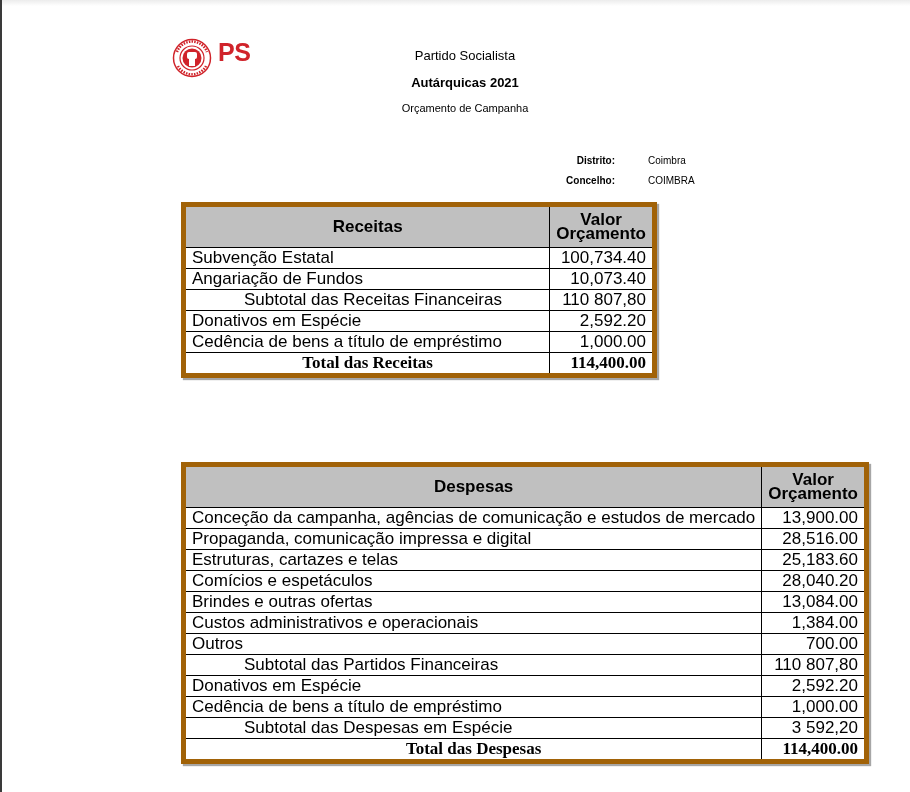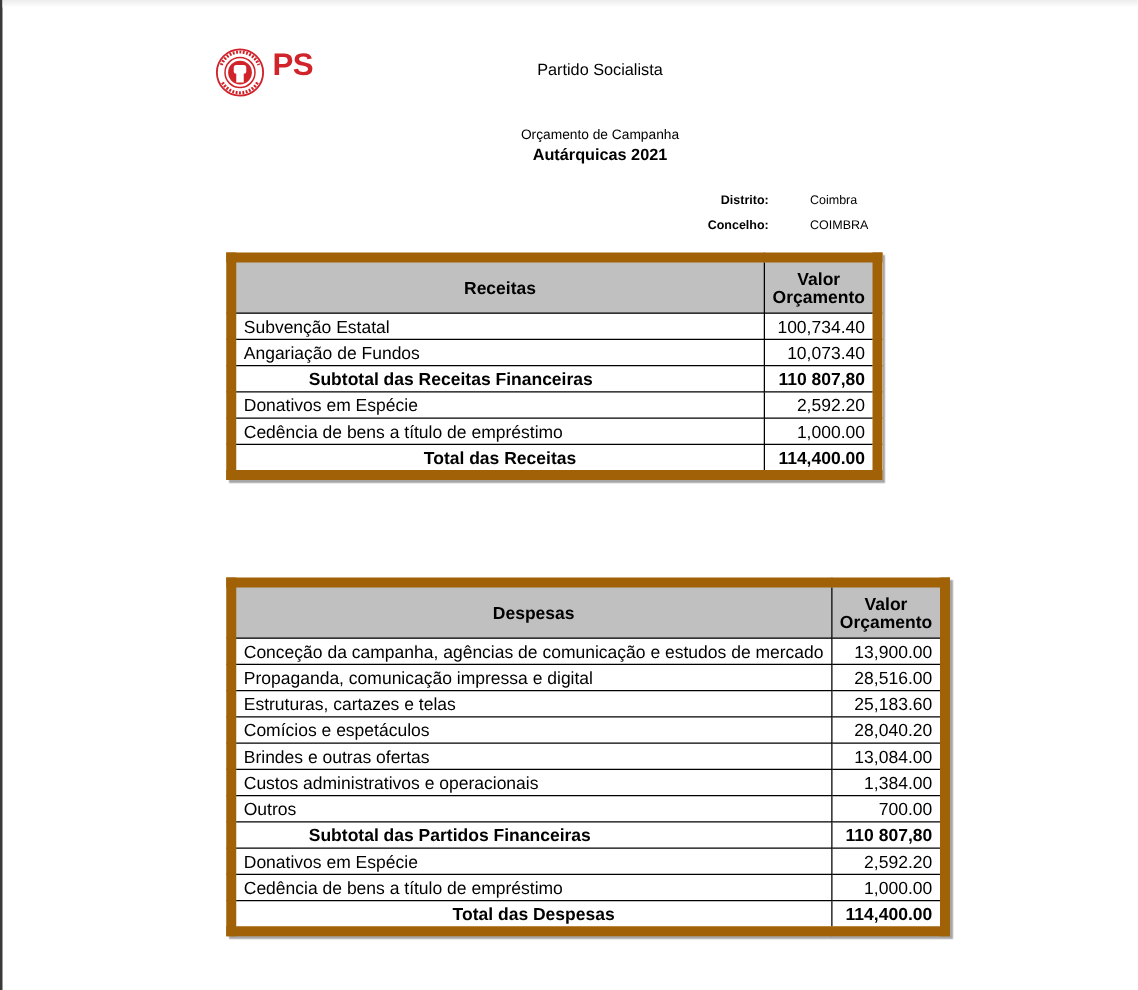--- a/index.html
+++ b/index.html
@@ -6,44 +6,44 @@
   body {
     width: 910px; height: 792px; background: #ffffff; position: relative; overflow: hidden;
     font-family: "Liberation Sans", sans-serif; color: #000;
   }
   .left-edge { position: absolute; left: 0; top: 0; width: 2px; height: 792px; background: #3a3a3a; }
   .top-shade { position: absolute; left: 2px; top: 0; width: 908px; height: 6px; background: linear-gradient(#ececec, #ffffff); }
 
   .logo { position: absolute; left: 172px; top: 38px; width: 92px; height: 50px; display: flex; }
   .logo-ps { font-weight: bold; font-size: 25px; color: #d0232a; margin-left: 6px; letter-spacing: -0.5px; }
 
-  .title-block { position: absolute; left: 330px; width: 300px; text-align: center; }
+  .title-block { position: absolute; left: 315px; width: 300px; text-align: center; }
   .t1 { top: 48px; font-size: 13px; }
-  .t2 { top: 75px; font-size: 13px; font-weight: bold; margin-top: 41px; }
+  .t2 { top: 75px; font-size: 13px; font-weight: bold; }
   .t3 { top: 102px; font-size: 11px; }
   .meta-row { position: absolute; left: 560px; width: 200px; height: 14px; }
   .meta-lbl { position: absolute; right: 145px; font-weight: bold; font-size: 10px; white-space: nowrap; }
   .meta-val { position: absolute; left: 88px; font-size: 10px; white-space: nowrap; }
 
   table.budget {
-    position: absolute; left: 181px; width: 525px; border-collapse: collapse;
-    font-size: 14px; border: 8px solid #a16207;
+    position: absolute; left: 181px; width: 476px; border-collapse: collapse;
+    font-size: 17px; border: 5px solid #a16207;
     box-shadow: 2px 2px 1px rgba(0,0,0,0.35);
   }
   table.budget td, table.budget th {
     border: 1px solid #000; padding: 0 6px; height: 20px; line-height: 20px; white-space: nowrap;
   }
   table.budget th { background: #c0c0c0; font-weight: bold; height: 40px; line-height: 14px; text-align: center; }
   table.budget th.hv { width: 74px; }
   td.val { text-align: right; width: 74px; }
-  tr.sub td { font-weight: bold; }
+  tr.sub td { font-weight: normal; }
   tr.sub td.lbl { padding-left: 58px; }
   tr.total td { font-weight: bold; }
   tr.total td.lbl { text-align: center; }
-  tr.total td { border-top: 1px solid #000; }
+  tr.total td { border-top: 1px solid #000; font-family: Liberation Serif, serif; }
 </style>
 </head>
 <body>
 
 <div class="left-edge"></div>
 <div class="top-shade"></div>
 
 <div class="logo">
   <svg width="40" height="40" viewBox="0 0 40 40">
     <circle cx="20" cy="20" r="18.5" fill="#fff" stroke="#d0232a" stroke-width="1.5"></circle>
@@ -142,18 +142,22 @@
         <td class="val">110 807,80</td>
       </tr>
   <tr>
         <td class="lbl">Donativos em Espécie</td>
         <td class="val">2,592.20</td>
       </tr>
   <tr>
         <td class="lbl">Cedência de bens a título de empréstimo</td>
         <td class="val">1,000.00</td>
       </tr>
+  <tr class="sub">
+        <td class="lbl">Subtotal das Despesas em Espécie</td>
+        <td class="val">3 592,20</td>
+      </tr>
   <tr class="total">
         <td class="lbl">Total das Despesas</td>
         <td class="val">114,400.00</td>
       </tr>
 </tbody>
   </table>
 
 </body></html>

